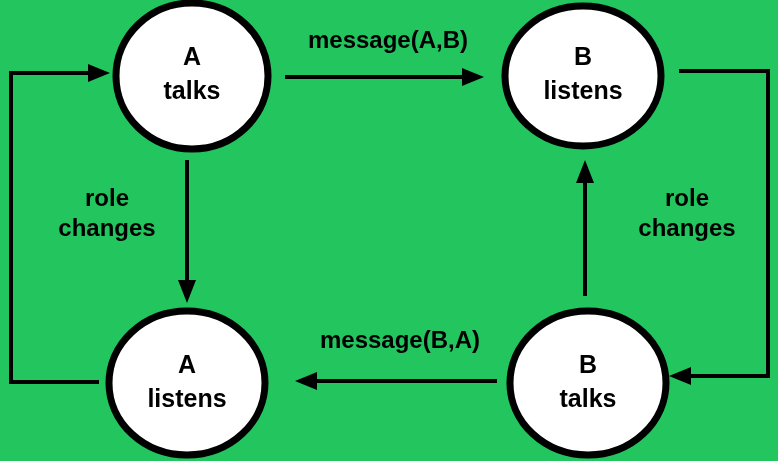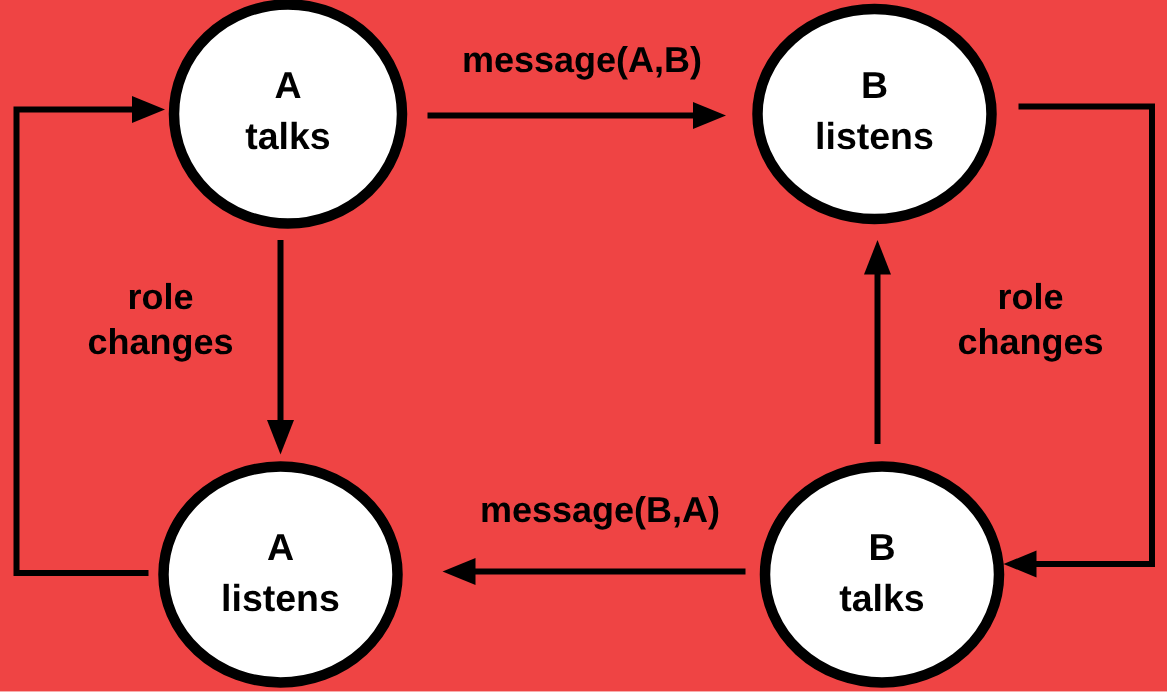--- a/index.html
+++ b/index.html
@@ -7,21 +7,21 @@
     padding: 0;
     background: #ffffff;
   }
   body {
     font-family: "Liberation Sans", sans-serif;
   }
   #diagram-canvas {
     position: relative;
     width: 778px;
     height: 461px;
-    background: #ef4444;
+    background: #22c55e;
     overflow: hidden;
   }
   #diagram-svg {
     position: absolute;
     top: 0;
     left: 0;
     width: 778px;
     height: 461px;
     display: block;
   }

